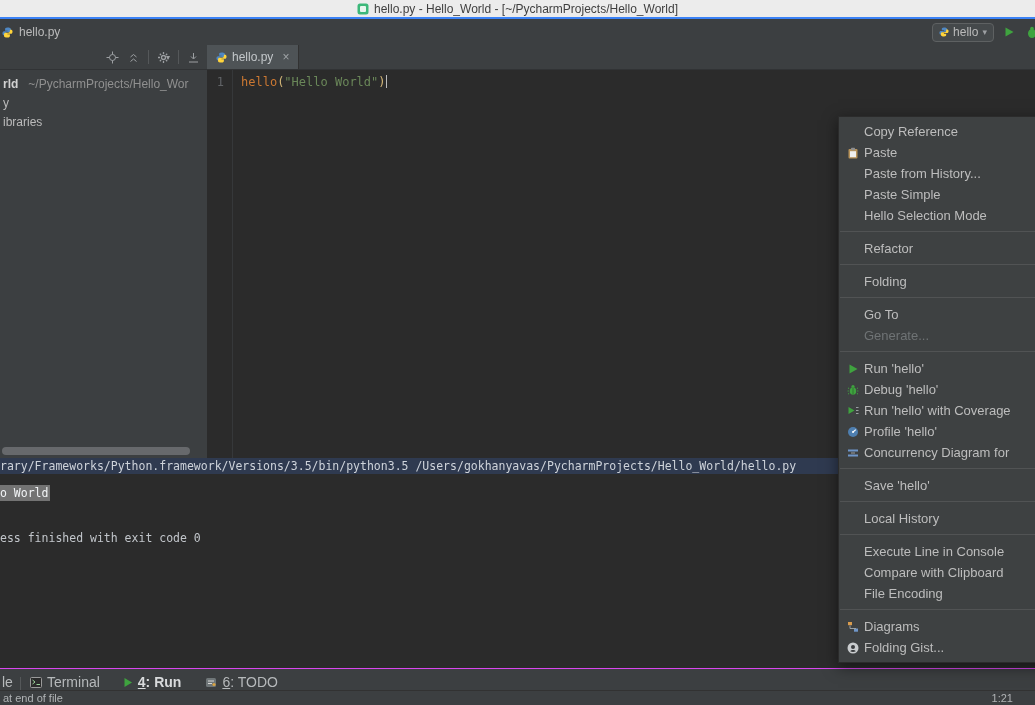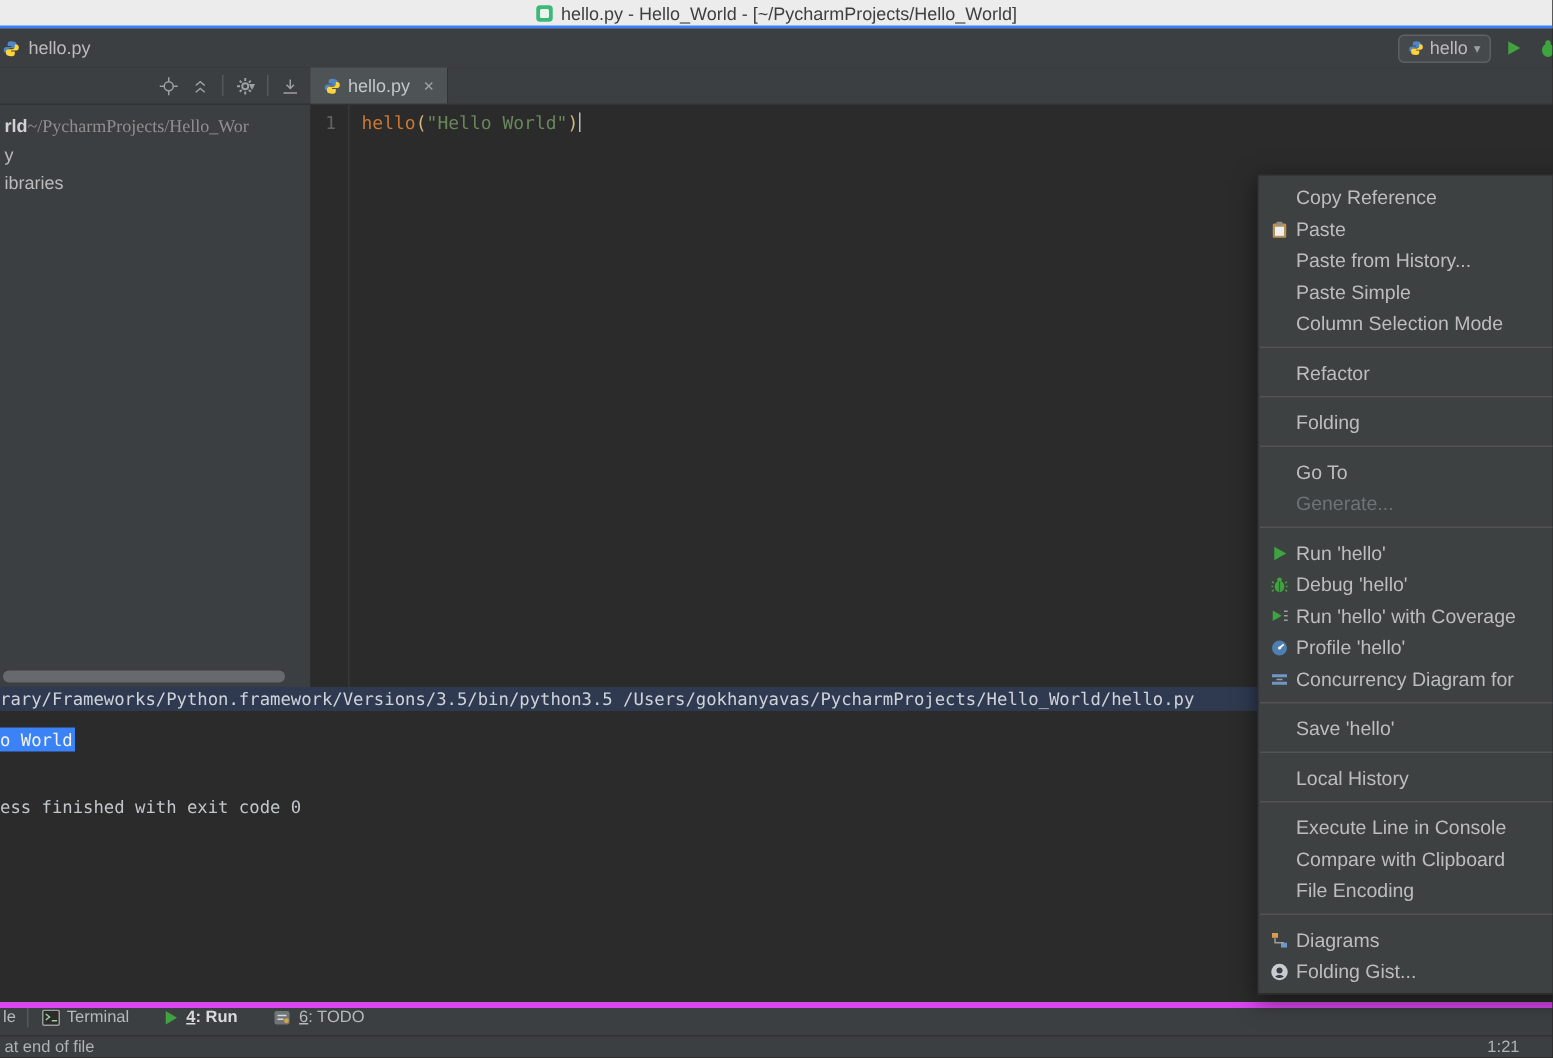--- a/index.html
+++ b/index.html
@@ -31,46 +31,46 @@
   .tabbar { position:absolute; left:207px; top:0; right:0; height:24px; background:#3c3f41; }
   .tab { position:absolute; left:0; top:0; height:24px; background:#4e5356; border-right:1px solid #323232;
          display:flex; align-items:center; padding:0 9px; gap:5px; }
   .tab-label { color:#c3c7ca; }
   .tab-close { color:#9fa3a6; font-size:12px; margin-left:4px; cursor:default; }
 
   
   .project-panel { left:0; top:70px; width:207px; height:388px; background:#3c3f41; overflow:hidden; }
   .tree-row { height:19px; line-height:19px; padding-left:3px; white-space:nowrap; }
   .tree-root-name { font-weight:bold; color:#d2d2d2; }
-  .tree-root-path { color:#909090; margin-left:0;font-family:Liberation Serif, serif; }
+  .tree-root-path { color:#909090; margin-left:10px; }
   .tree-item { color:#bbbbbb; }
   .hscroll-thumb { position:absolute; left:2px; top:377px; width:188px; height:8px; background:#8a8d8f; opacity:.55; border-radius:4px; }
 
   
   .editor { left:207px; top:70px; width:828px; height:388px; background:#2b2b2b; }
   .gutter { position:absolute; left:0; top:0; width:26px; height:100%; border-right:1px solid #36383a;
             color:#606366; font-family:"DejaVu Sans Mono",monospace; font-size:12px; text-align:right; padding:5px 8px 0 0; }
   .code-line { position:absolute; left:34px; top:5px; font-family:"DejaVu Sans Mono",monospace; font-size:12px; white-space:pre; }
   .tok-func { color:#cc7832; }
   .tok-paren { color:#d5b778; }
   .tok-string { color:#6a8759; }
   .caret { display:inline-block; width:1px; height:13px; background:#bbbbbb; vertical-align:-2px; }
 
   
   .console { left:0; top:458px; width:1035px; height:210px; background:#2b2b2b;
              font-family:"DejaVu Sans Mono",monospace; font-size:11.5px; color:#c2c6cb; }
   .console-band { position:absolute; left:0; top:0; width:100%; height:16px; background:#2f3a50;
                   line-height:16px; white-space:nowrap; color:#ced3da; }
   .console-line2 { position:absolute; left:0; top:27px; height:16px; line-height:16px; }
-  .console-sel { background:#3b82f6; color:#f2f4f6; padding:1px 2px 1px 0; }
+  .console-sel { background:#737373; color:#f2f4f6; padding:1px 2px 1px 0; }
   .console-line3 { position:absolute; left:0; top:72px; height:16px; line-height:16px; }
 
   
-  .toolwindow-bar { left:0; top:668px; width:1035px; height:22px; background:#3c3f41; border-top:4px solid #d946ef;
-                    display:flex; align-items:flex-start; font-size:11px; color:#b6b9bb; }
+  .toolwindow-bar { left:0; top:668px; width:1035px; height:22px; background:#3c3f41; border-top:1px solid #d946ef;
+                    display:flex; align-items:flex-end; font-size:14px; color:#b6b9bb; }
   .twb-item { display:flex; align-items:center; gap:5px; }
   .twb-divider { width:1px; height:13px; background:#55585a; margin:0 9px 0 7px; }
   .run-tab-label { font-weight:bold; color:#d8dadc; }
   .mn { text-decoration:underline; }
 
   
   .statusbar { left:0; top:690px; width:1035px; height:15px; background:#3c3f41; border-top:1px solid #323232;
                display:flex; align-items:center; font-size:11px; color:#b0b3b5; }
   .statusbar .message { margin-left:3px; }
   .statusbar .caret-pos { margin-left:auto; margin-right:22px; }
@@ -256,21 +256,21 @@
   <div class="menu-item">
     <span class="mi-icon"></span>
     <span class="mi-label">Paste from History...</span>
   </div>
   <div class="menu-item">
     <span class="mi-icon"></span>
     <span class="mi-label">Paste Simple</span>
   </div>
   <div class="menu-item">
     <span class="mi-icon"></span>
-    <span class="mi-label">Column Selection Mode</span>
+    <span class="mi-label">Hello Selection Mode</span>
   </div>
 
   <div class="menu-sep"></div>
 
   <div class="menu-item">
     <span class="mi-icon"></span>
     <span class="mi-label">Refactor</span>
   </div>
 
   <div class="menu-sep"></div>

